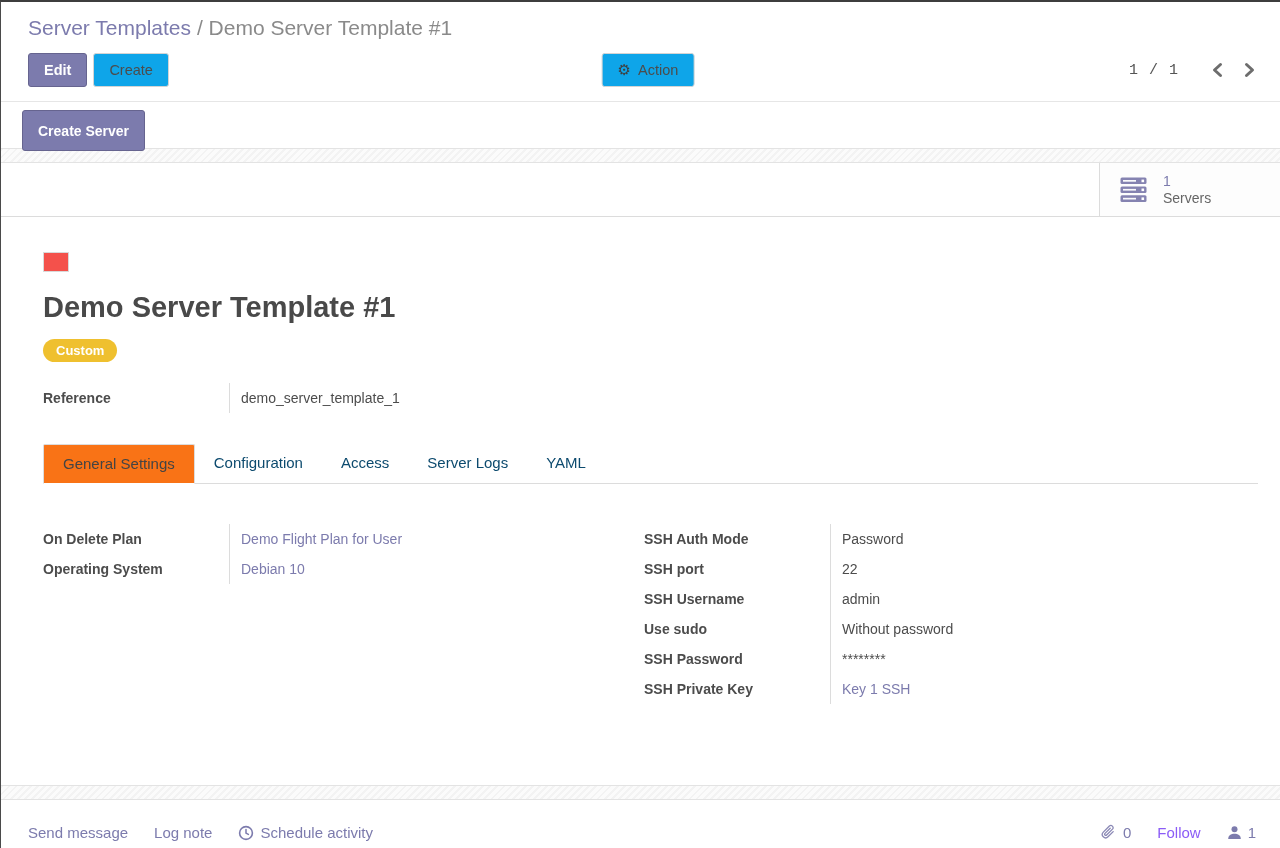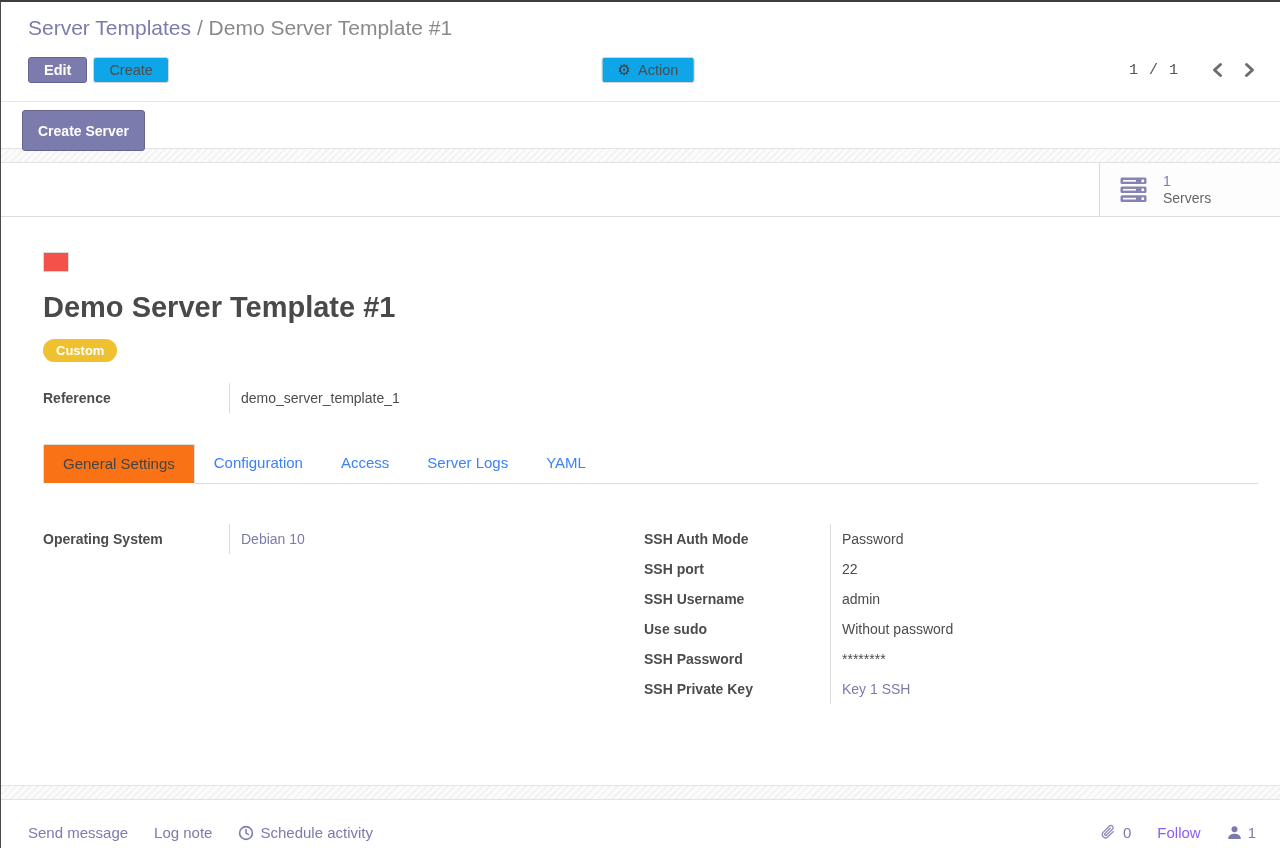--- a/index.html
+++ b/index.html
@@ -14,21 +14,21 @@
   .link { color: #7c7bad; cursor: pointer; text-decoration: none; }
 
   
   .control-panel { height: 100px; padding: 11px 24px 0 27px; border-bottom: 1px solid #e6e6e6; }
   .breadcrumb { font-size: 21px; line-height: 30px; white-space: nowrap; }
   .breadcrumb .bc-parent { color: #7c7bad; cursor: pointer; }
   .breadcrumb .bc-sep, .breadcrumb .bc-current { color: #8a8a8a; }
   .toolbar { margin-top: 10px; height: 34px; display: flex; align-items: center; position: relative; }
   .btn {
     display: inline-flex; align-items: center; justify-content: center;
-    height: 26px; padding: 0 15px; font-size: 14.5px; border-radius: 3px;
+    height: 34px; padding: 0 15px; font-size: 14.5px; border-radius: 3px;
     cursor: pointer; font-family: "Liberation Sans", sans-serif;
   }
   .btn-primary { background: #7c7bad; border: 1px solid #66648f; color: #fff; font-weight: bold; }
   .btn-default { background: #0ea5e9; border: 1px solid #d4d4d4; color: #4c4c4c; }
   .btn + .btn { margin-left: 6px; }
   .btn-action { position: absolute; left: 50%; transform: translateX(-50%); gap: 7px; }
   .gear { font-family: "DejaVu Sans", sans-serif; font-size: 15px; color: #3f3f3f; }
   .pager { margin-left: auto; display: flex; align-items: flex-start; font-family: Liberation Mono, monospace; }
   .pager-text { font-size: 15px; color: #555; letter-spacing: 1px; }
   .pager-nav { display: flex; align-items: center; gap: 21px; margin-left: 32px; }
@@ -61,21 +61,21 @@
   .record-title { margin-top: 19px; font-size: 29px; font-weight: bold; color: #494949; }
   .badge {
     margin-top: 15px; display: inline-block; background: #efc02f; color: #fff;
     font-size: 13px; font-weight: bold; padding: 4px 13px; border-radius: 12px; line-height: 15px;
   }
   .ref-row { margin-top: 21px; display: flex; font-size: 14px; line-height: 30px; }
   .label-cell { width: 186px; font-weight: bold; color: #4c4c4c; }
   .value-cell { border-left: 1px solid #dcdcdc; padding-left: 11px; }
 
   .tabs { margin-top: 31px; display: flex; border-bottom: 1px solid #dcdcdc; }
-  .tab { padding: 0 19px; line-height: 38px; font-size: 15px; color: #3b82f6; cursor: pointer; white-space: nowrap; }
+  .tab { padding: 0 19px; line-height: 38px; font-size: 15px; color: #0c4a6e; cursor: pointer; white-space: nowrap; }
   .tab.active {
     color: #444; background: #f97316; border: 1px solid #dcdcdc; border-bottom: 1px solid #fff;
     border-radius: 2px 2px 0 0; margin-bottom: -1px; cursor: default;
   }
 
   .fields { margin-top: 40px; display: flex; font-size: 14px; }
   .group-left { width: 601px; }
   .group-right { flex: 1; }
   .field-row { display: flex; line-height: 30px; }
   .field-row .value-cell { flex: 1; }
@@ -166,20 +166,24 @@
     <div class="tab active">General Settings</div>
     <div class="tab">Configuration</div>
     <div class="tab">Access</div>
     <div class="tab">Server Logs</div>
     <div class="tab">YAML</div>
   </div>
 
   <div class="fields">
     <div class="group-left">
       <div class="field-row">
+        <div class="label-cell">On Delete Plan</div>
+        <div class="value-cell link">Demo Flight Plan for User</div>
+      </div>
+      <div class="field-row">
         <div class="label-cell">Operating System</div>
         <div class="value-cell link">Debian 10</div>
       </div>
     </div>
     <div class="group-right">
       <div class="field-row">
         <div class="label-cell">SSH Auth Mode</div>
         <div class="value-cell">Password</div>
       </div>
       <div class="field-row">

